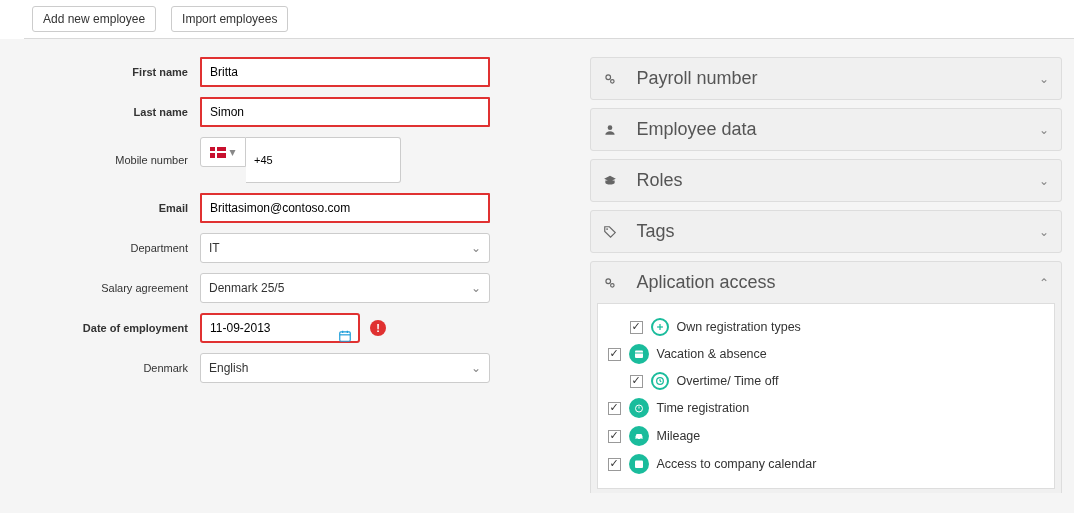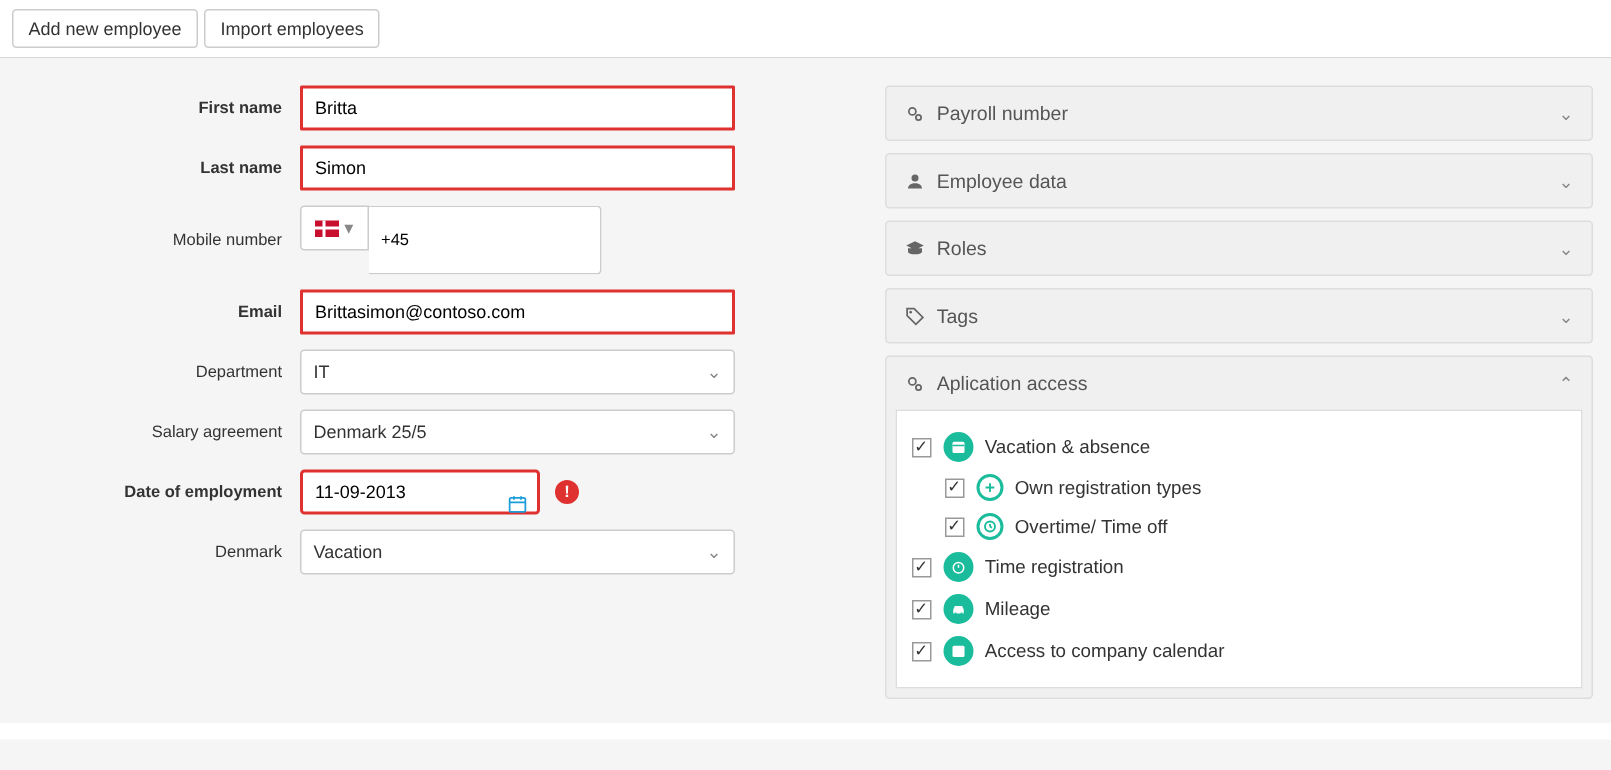--- a/index.html
+++ b/index.html
@@ -1,18 +1,18 @@
 <!DOCTYPE html>
 <html><head>
 <meta charset="utf-8">
 <style>
 * { box-sizing: border-box; margin: 0; padding: 0; }
 body { font-family: Arial, Helvetica, sans-serif; font-size: 13px; color: #333; background: #fff; }
 .page { width: 1074px; height: 513px; position: relative; }
-.topbar { padding: 6px 8px; display: flex; gap: 4px; border-bottom: 1px solid #d9d9d9; }
+.topbar { padding: 6px 8px; display: flex; gap: 15px; border-bottom: 1px solid #d9d9d9; margin-left: 24px; }
 .btn-outline { background: #fff; border: 1px solid #ccc; border-radius: 3px; padding: 5px 10px; font-size: 12px; cursor: pointer; color: #333; }
 .content { display: flex; padding: 18px 12px 8px 12px; background: #f5f5f5; }
 .left { flex: 0 0 55%; padding-right: 20px; }
 .right { flex: 1; }
 .form-row { display: flex; align-items: center; margin-bottom: 10px; min-height: 30px; }
 .form-label { width: 188px; text-align: right; padding-right: 12px; font-size: 11px; color: #333; }
 .form-label.bold { font-weight: bold; }
 .form-input { flex: 0 0 290px; height: 30px; border: 1px solid #ccc; border-radius: 1px; padding: 0 8px; font-size: 12px; background: #fff; }
 .form-input.required { border: 2px solid #e03131; }
 .form-select { flex: 0 0 290px; height: 30px; border: 1px solid #ccc; border-radius: 3px; padding: 0 8px; font-size: 12px; background: #fff; display: flex; align-items: center; justify-content: space-between; cursor: pointer; text-align: center; }
@@ -22,21 +22,21 @@
 .flag-dk::before { content: ""; position: absolute; left: 5px; top: 0; width: 2px; height: 100%; background: #fff; }
 .flag-dk::after { content: ""; position: absolute; left: 0; top: 4px; width: 100%; height: 2px; background: #fff; }
 .phone-input { width: 155px; height: 46px; border: 1px solid #ccc; border-left: none; border-radius: 0 3px 3px 0; padding: 0 8px; font-size: 11px; }
 .date-wrap { flex: 0 0 160px; position: relative; display: flex; align-items: flex-end; }
 .date-input { width: 160px; height: 30px; border: 2px solid #e03131; border-radius: 3px; padding: 0 30px 0 8px; font-size: 12px; }
 .date-icon { position: absolute; right: 8px; color: #1b9dd9; }
 .error-icon { margin-left: 10px; width: 16px; height: 16px; border-radius: 50%; background: #e03131; color: #fff; display: flex; align-items: center; justify-content: center; font-size: 11px; font-weight: bold; }
 .chevron { color: #888; font-size: 12px; }
 .panel { background: #f0f0f0; border: 1px solid #ddd; border-radius: 3px; margin-bottom: 8px; }
 .panel-header { padding: 10px 12px; display: flex; align-items: center; justify-content: space-between; cursor: pointer; }
-.panel-header-left { display: flex; align-items: center; gap: 8px; color: #555; font-size: 13px; }
+.panel-header-left { display: flex; align-items: center; gap: 20px; color: #555; font-size: 18px; }
 .panel-body { background: #fff; border: 1px solid #ddd; margin: 0 6px 6px 6px; padding: 10px; }
 .access-row { display: flex; align-items: center; gap: 8px; padding: 4px 0; font-size: 12.5px; }
 .access-row.indent { margin-left: 22px; }
 .checkbox { width: 13px; height: 13px; border: 1px solid #999; background: #fff; position: relative; cursor: pointer; flex-shrink: 0; }
 .checkbox.checked::after { content: "✓"; position: absolute; left: 1px; top: -2px; font-size: 11px; color: #333; }
 .access-icon { width: 20px; height: 20px; border-radius: 50%; background: #1abc9c; display: flex; align-items: center; justify-content: center; color: #fff; flex-shrink: 0; }
 .access-icon.outline { background: #fff; border: 2px solid #1abc9c; color: #1abc9c; width: 18px; height: 18px; }
 .footer { position: absolute; bottom: 0; left: 0; right: 0; padding: 10px 14px; display: flex; align-items: center; justify-content: space-between; background: #f5f5f5; }
 .save-btn { background: #2497d1; color: #fff; border: none; padding: 10px 14px; font-size: 13px; cursor: pointer; border-radius: 2px; outline: 2px solid #e03131; outline-offset: 1px; }
 .footer-right { display: flex; align-items: center; gap: 6px; font-size: 12px; color: #555; }
@@ -109,21 +109,21 @@
                 <line x1="16" y1="3" x2="16" y2="7" stroke="currentColor" stroke-width="2"></line>
               </svg>
           </span>
         </div>
         <span class="error-icon">!</span>
       </div>
 
       <div class="form-row">
         <label class="form-label">Denmark</label>
         <div class="form-select">
-          <span>Vacation</span>
+          <span>English</span>
           <span class="chevron">⌄</span>
         </div>
       </div>
 
     </div>
 
     <div class="right">
 
       <div class="panel">
         <div class="panel-header">
@@ -181,39 +181,39 @@
           <div class="panel-header-left">
             <svg class="icon-sm" viewBox="0 0 24 24" fill="#666">
                 <circle cx="9" cy="9" r="4" fill="none" stroke="#666" stroke-width="2"></circle>
                 <circle cx="16" cy="16" r="3" fill="none" stroke="#666" stroke-width="2"></circle>
               </svg>
             <span>Aplication access</span>
           </div>
           <span class="chevron">⌃</span>
         </div>
         <div class="panel-body">
-          <div class="access-row">
-            <span class="checkbox checked"></span>
-            <span class="access-icon">
-                <svg width="12" height="12" viewBox="0 0 24 24" fill="#fff">
-                  <rect x="4" y="5" width="16" height="15" rx="2"></rect>
-                  <line x1="4" y1="10" x2="20" y2="10" stroke="#1abc9c" stroke-width="2"></line>
-                </svg>
-              </span>
-            <span>Vacation &amp; absence</span>
-          </div>
           <div class="access-row indent">
             <span class="checkbox checked"></span>
             <span class="access-icon outline">
                 <svg width="10" height="10" viewBox="0 0 24 24" stroke="#1abc9c" stroke-width="3">
                   <line x1="12" y1="5" x2="12" y2="19"></line>
                   <line x1="5" y1="12" x2="19" y2="12"></line>
                 </svg>
               </span>
             <span>Own registration types</span>
+          </div>
+          <div class="access-row">
+            <span class="checkbox checked"></span>
+            <span class="access-icon">
+                <svg width="12" height="12" viewBox="0 0 24 24" fill="#fff">
+                  <rect x="4" y="5" width="16" height="15" rx="2"></rect>
+                  <line x1="4" y1="10" x2="20" y2="10" stroke="#1abc9c" stroke-width="2"></line>
+                </svg>
+              </span>
+            <span>Vacation &amp; absence</span>
           </div>
           <div class="access-row indent">
             <span class="checkbox checked"></span>
             <span class="access-icon outline">
                 <svg width="10" height="10" viewBox="0 0 24 24" fill="none" stroke="#1abc9c" stroke-width="3">
                   <circle cx="12" cy="12" r="8"></circle>
                   <line x1="12" y1="8" x2="12" y2="12"></line>
                   <line x1="12" y1="12" x2="15" y2="14"></line>
                 </svg>
               </span>

